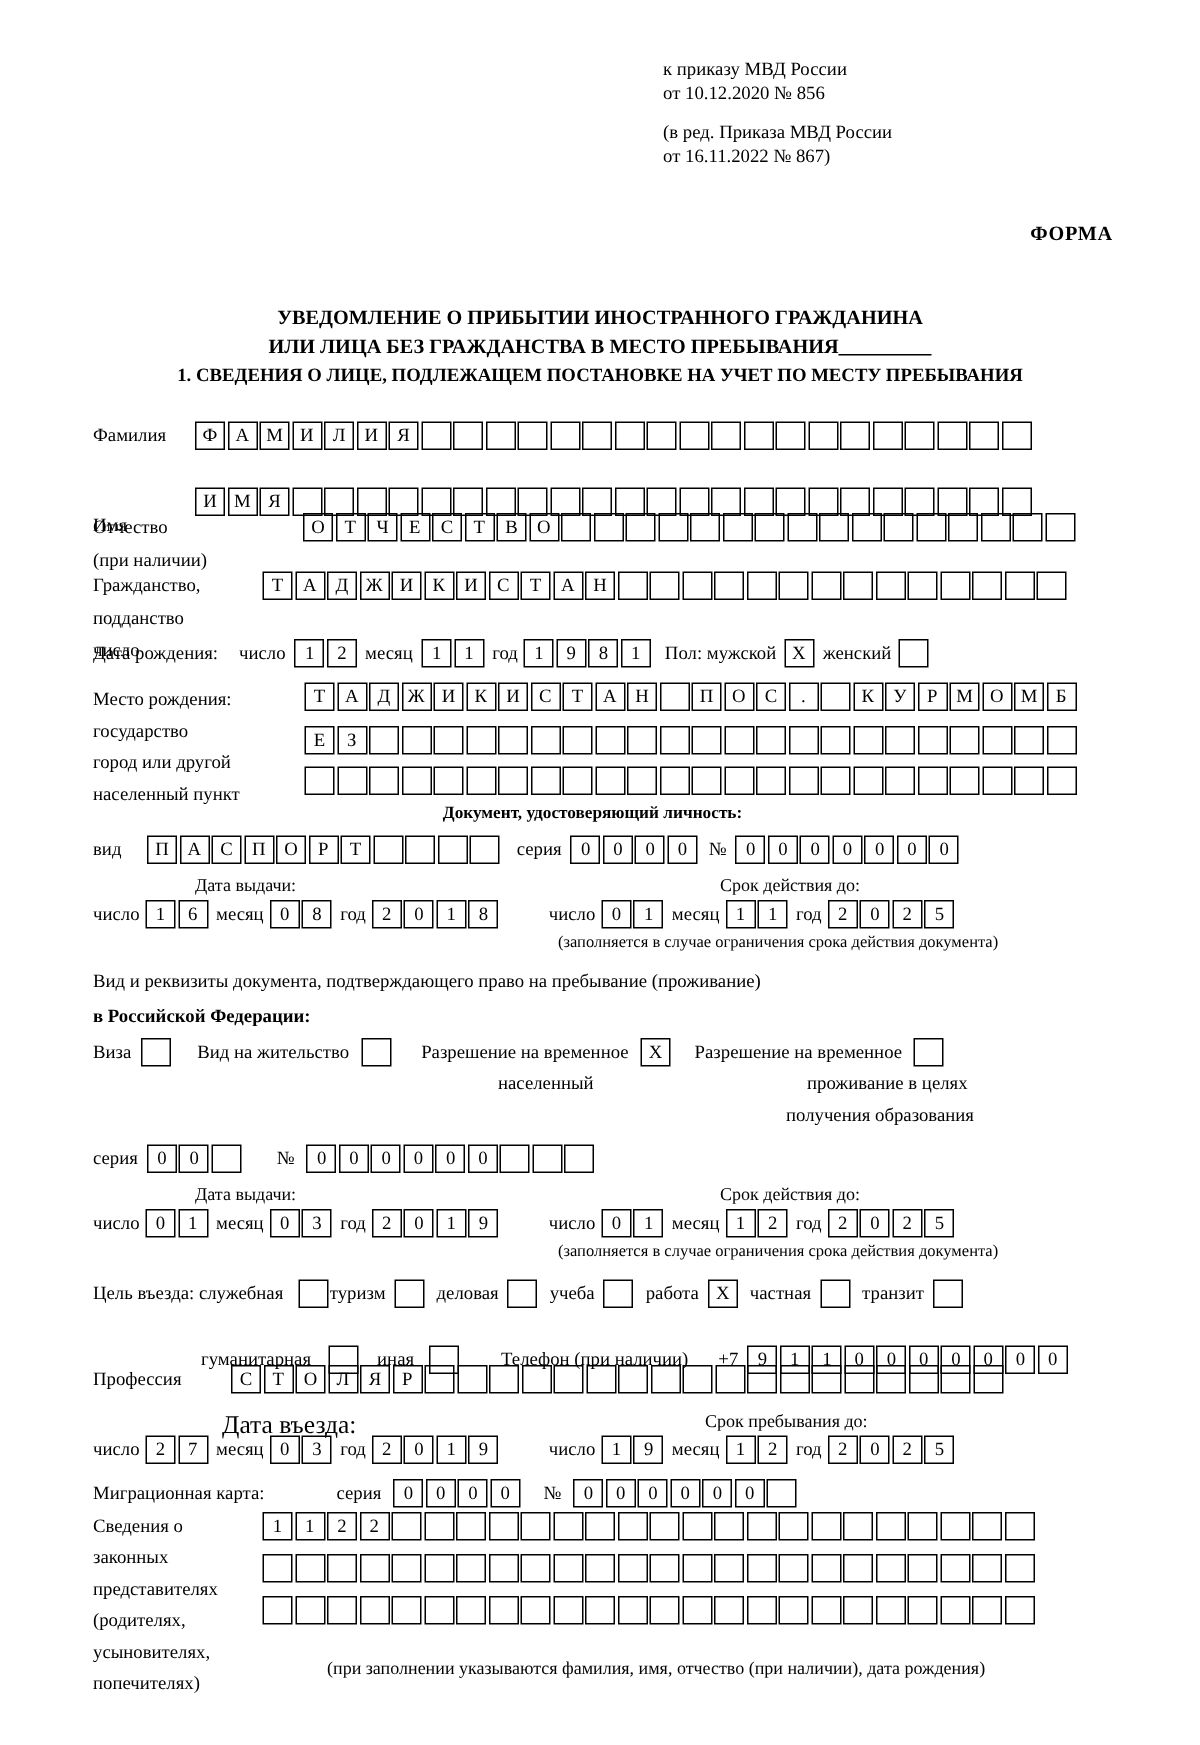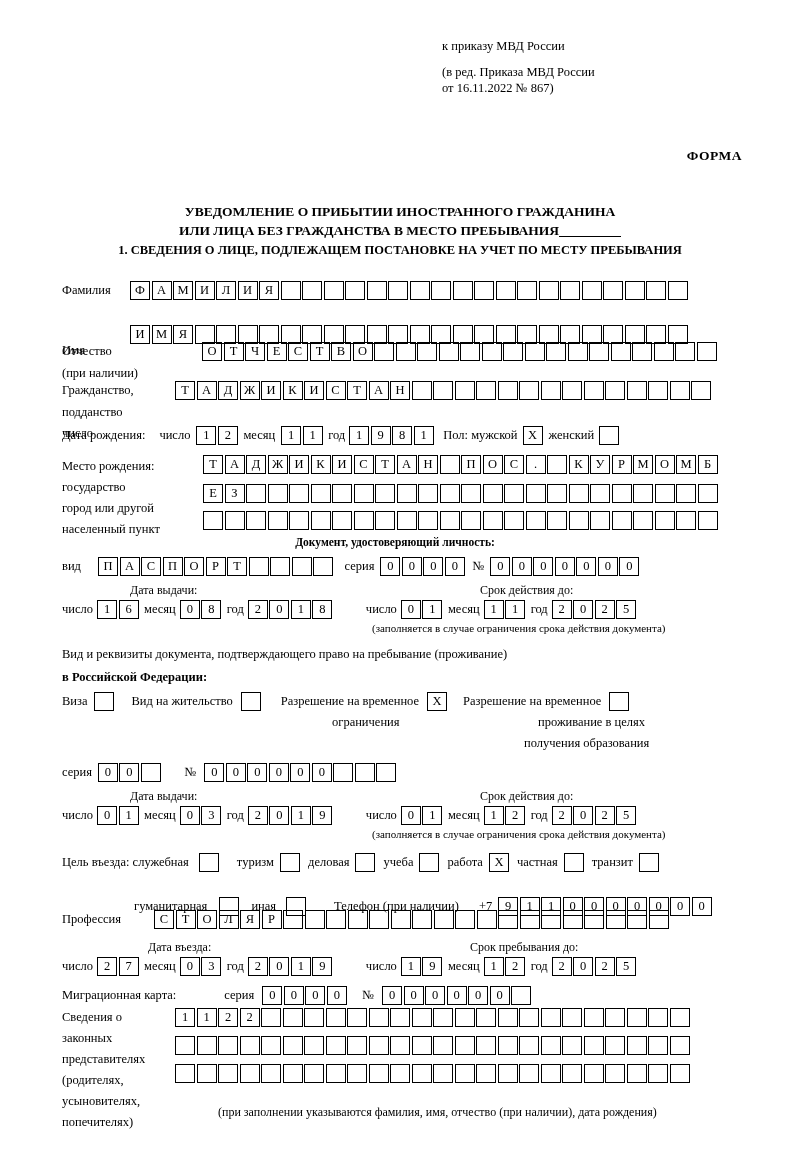--- a/index.html
+++ b/index.html
@@ -115,20 +115,21 @@
     line-height: 21px;
   }
 </style>
 </head>
 <body>
 
 <div class="page">
 
   <div class="header-block">
     <div>к приказу МВД России</div>
+    <div>от 10.12.2020 № 856</div>
     <div class="grp2">(в ред. Приказа МВД России</div>
     <div>от 16.11.2022 № 867)</div>
   </div>
 
   <div class="forma">ФОРМА</div>
 
   <div class="title">
     <div>УВЕДОМЛЕНИЕ О ПРИБЫТИИ ИНОСТРАННОГО ГРАЖДАНИНА</div>
     <div class="line2"><span>ИЛИ ЛИЦА БЕЗ ГРАЖДАНСТВА В МЕСТО ПРЕБЫВАНИЯ</span><span class="blank"></span></div>
   </div>
@@ -458,21 +459,21 @@
   <div class="row" style="top:692px; left:62px;">
     <span class="lbl">Виза</span>
     <span class="single" style="margin-left:6px;"></span>
     <span class="lbl" style="margin-left:18px;">Вид на жительство</span>
     <span class="single" style="margin-left:8px;"></span>
     <span class="lbl" style="margin-left:20px;">Разрешение на временное</span>
     <span class="single" style="margin-left:8px;">X</span>
     <span class="lbl" style="margin-left:16px;">Разрешение на временное</span>
     <span class="single" style="margin-left:8px;"></span>
   </div>
-  <div class="note" style="top:715px; left:332px; font-size:12.5px;">ограничения</div>
+  <div class="note" style="top:715px; left:332px; font-size:12.5px;">населенный</div>
   <div class="note" style="top:715px; left:538px; font-size:12.5px;">проживание в целях</div>
   <div class="note" style="top:736px; left:524px; font-size:12.5px;">получения образования</div>
 
   <div class="row" style="top:763px; left:62px;">
     <span class="lbl">серия</span>
     <span class="boxes" id="permit-series" style="margin-left:6px;">
         <span class="bx">0</span>
         <span class="bx">0</span>
         <span class="bx"></span>
       </span>
@@ -527,21 +528,21 @@
         <span class="bx">0</span>
         <span class="bx">2</span>
         <span class="bx">5</span>
       </span>
   </div>
   <div class="note" style="top:828px; left:372px;">(заполняется в случае ограничения срока действия документа)</div>
 
   <div class="row" style="top:853px; left:62px;">
     <span class="lbl">Цель въезда: служебная</span>
     <span class="single" style="margin-left:10px;"></span>
-    <span class="lbl" style="margin-left:18px;font-family:Liberation Serif, serif;">туризм</span>
+    <span class="lbl" style="margin-left:1px;font-family:Liberation Serif, serif;">туризм</span>
     <span class="single" style="margin-left:6px;"></span>
     <span class="lbl" style="margin-left:8px;">деловая</span>
     <span class="single" style="margin-left:6px;"></span>
     <span class="lbl" style="margin-left:8px;">учеба</span>
     <span class="single" style="margin-left:6px;"></span>
     <span class="lbl" style="margin-left:8px;">работа</span>
     <span class="single" style="margin-left:6px;">X</span>
     <span class="lbl" style="margin-left:8px;">частная</span>
     <span class="single" style="margin-left:6px;"></span>
     <span class="lbl" style="margin-left:8px;">транзит</span>
@@ -592,21 +593,21 @@
         <span class="bx"></span>
         <span class="bx"></span>
         <span class="bx"></span>
         <span class="bx"></span>
         <span class="bx"></span>
         <span class="bx"></span>
         <span class="bx"></span>
       </span>
   </div>
 
-  <div class="note" style="top:940px; left:148px; font-size:12px;">Дата въезда:</div>
+  <div class="note" style="top:940px; left:148px; font-size:17px;">Дата въезда:</div>
   <div class="note" style="top:940px; left:470px; font-size:12px;">Срок пребывания до:</div>
 
   <div class="row" style="top:957px; left:62px;">
     <span class="lbl">число</span>
     <span class="boxes" id="en-day" style="margin-left:4px;">
         <span class="bx">2</span>
         <span class="bx">7</span>
       </span>
     <span class="lbl" style="margin-left:4px;">месяц</span>
     <span class="boxes" id="en-month" style="margin-left:4px;">

